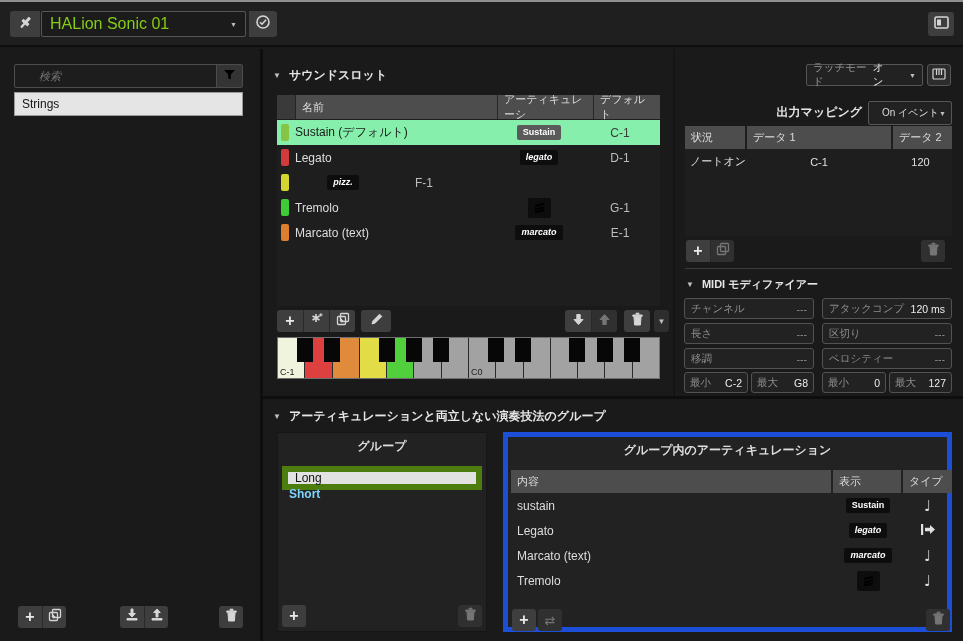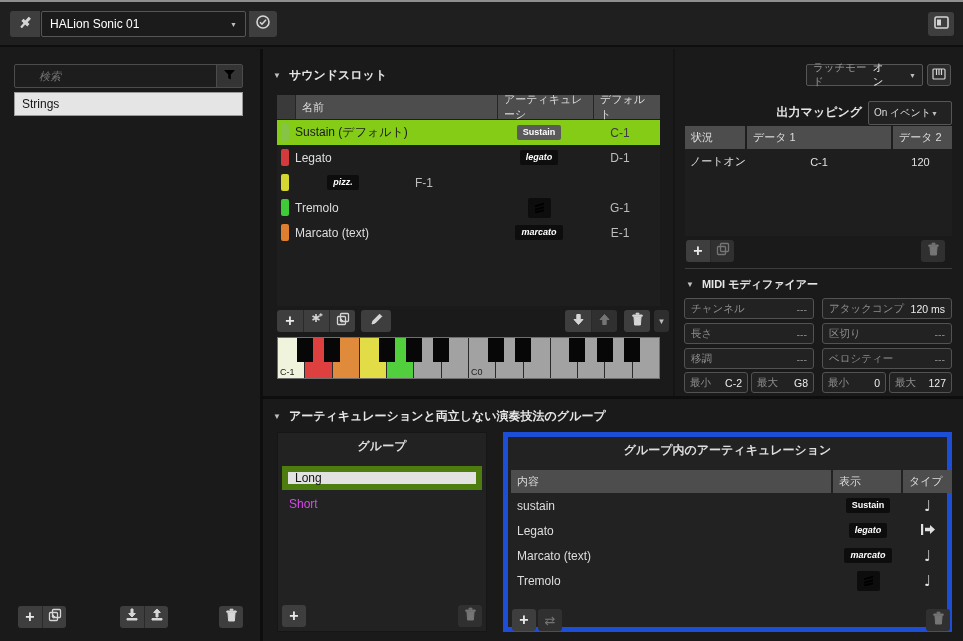--- a/index.html
+++ b/index.html
@@ -38,21 +38,21 @@
   
   .ddl { border:1px solid #565656; border-radius:2px; background:#1b1b1b;
          display:flex; align-items:center; font-size:11px; color:#cfcfcf; }
   .tri-s { font-size:7px; color:#bdbdbd; }
   
   .ss-row { position:absolute; left:0; width:383px; height:25px; display:flex; align-items:center; font-size:12px; }
   .ss-row .swatch { width:8px; height:17px; border-radius:2px; margin:0 6px 0 4px; flex:none; }
   .ss-row .ss-name { width:196px; color:#dedede; }
   .ss-row .ss-art { width:96px; display:flex; justify-content:center; }
   .ss-row .ss-trig { width:66px; text-align:center; color:#bdbdbd; }
-  .ss-row.sel { background:#84cc16; }
+  .ss-row.sel { background:#86efac; }
   .ss-row.sel .ss-name { color:#1a1a1a; }
   .ss-row.sel .ss-trig { color:#3c3c3c; }
   
   .keyboard { position:absolute; left:277px; top:337px; width:383px; height:42px;
               border:1px solid #6f6f6f; background:#2a2a2a; }
   .wkeys { display:flex; height:100%; gap:1px; }
   .wkey { flex:1; background:#a2a2a2; position:relative; }
   .wkey .klabel { position:absolute; bottom:1px; left:2px; font-size:9px; color:#1b1b1b; }
   .bkey { position:absolute; top:0; width:16px; height:24px; background:#070707; z-index:2; }
   
@@ -76,21 +76,21 @@
       <svg width="15" height="15" viewBox="0 0 15 15">
           <g transform="rotate(42 7.5 7.5)">
             <rect x="6.5" y="1.5" width="2" height="5.5"></rect>
             <rect x="4" y="6.5" width="7" height="2.2"></rect>
             <rect x="7" y="8.7" width="1.2" height="5"></rect>
           </g>
         </svg>
     </span>
   </div>
   <div class="ddl" style="position:absolute;left:41px;top:9px;width:205px;height:26px;padding:0 8px;justify-content:space-between;">
-    <span style="font-size:12px;color:#ffffff;">HALion Sonic 01</span>
+    <span style="font-size:16px;color:#84cc16;">HALion Sonic 01</span>
     <span class="tri-s">▼</span>
   </div>
   <div class="btn" style="left:249px;top:9px;width:28px;height:26px;border-radius:0 3px 3px 0;">
     <span>
       <svg width="16" height="16" viewBox="0 0 16 16">
           <circle cx="8" cy="8" r="6" fill="none" stroke-width="1.6"></circle>
           <path d="M5 8.2l2 2 4-4.4" fill="none" stroke-width="1.6"></path>
         </svg>
     </span>
   </div>
@@ -322,21 +322,21 @@
   <div class="bkey" style="left:128px;"></div>
   <div class="bkey" style="left:155px;"></div>
   <div class="bkey" style="left:210px;"></div>
   <div class="bkey" style="left:237px;"></div>
   <div class="bkey" style="left:291px;"></div>
   <div class="bkey" style="left:319px;"></div>
   <div class="bkey" style="left:346px;"></div>
 </div>
 
 <div class="abs" style="left:690px;top:104px;width:172px;text-align:right;font-size:12px;font-weight:bold;color:#e6e6e6;">出力マッピング</div>
-<div class="ddl" style="position:absolute;left:868px;top:101px;width:84px;height:24px;padding:0 5px;justify-content:flex-start;background:#222;">
+<div class="ddl" style="position:absolute;left:868px;top:101px;width:84px;height:24px;padding:0 5px;justify-content:flex-end;background:#222;">
   <span style="font-size:10px;color:#dcdcdc;">On イベント</span>
   <span class="tri-s">▼</span>
 </div>
 
 <div class="abs" style="left:685px;top:126px;width:267px;height:110px;background:#1e1e1e;">
   <div style="display:flex;gap:2px;height:23px;background:#1e1e1e;">
     <div class="th" style="width:60px;">状況</div>
     <div class="th" style="width:144px;">データ 1</div>
     <div class="th" style="width:59px;">データ 2</div>
   </div>
@@ -419,21 +419,21 @@
 <div class="sec-hdr" style="left:273px;top:408px;">
   <span class="tri">▼</span>
   <span>アーティキュレーションと両立しない演奏技法のグループ</span>
 </div>
 
 <div class="abs" style="left:277px;top:432px;width:210px;height:200px;background:#222;border:1px solid #161616;">
   <div style="height:26px;display:flex;align-items:center;justify-content:center;font-size:12px;font-weight:bold;color:#dedede;">グループ</div>
   <div class="g-item" style="left:4px;top:33px;width:200px;background:#e2e2e2;border:6px solid #4d7c0f;color:#141414;">
     <span>Long</span>
   </div>
-  <div class="g-item" style="left:4px;top:59px;width:200px;color:#d946ef;">
+  <div class="g-item" style="left:4px;top:49px;width:200px;color:#7dd3fc;font-weight:bold;">
     <span>Short</span>
   </div>
   <div class="btn" style="left:4px;top:172px;">
       <span class="plus-g">+</span>
     </div>
   <div class="btn dim" style="left:180px;top:172px;">
     <span>
       <svg width="13" height="14" viewBox="0 0 13 14">
           <path d="M5 1.2h3v1H5z"></path>
           <path d="M1.8 3h9.4v1.3H1.8z"></path>

